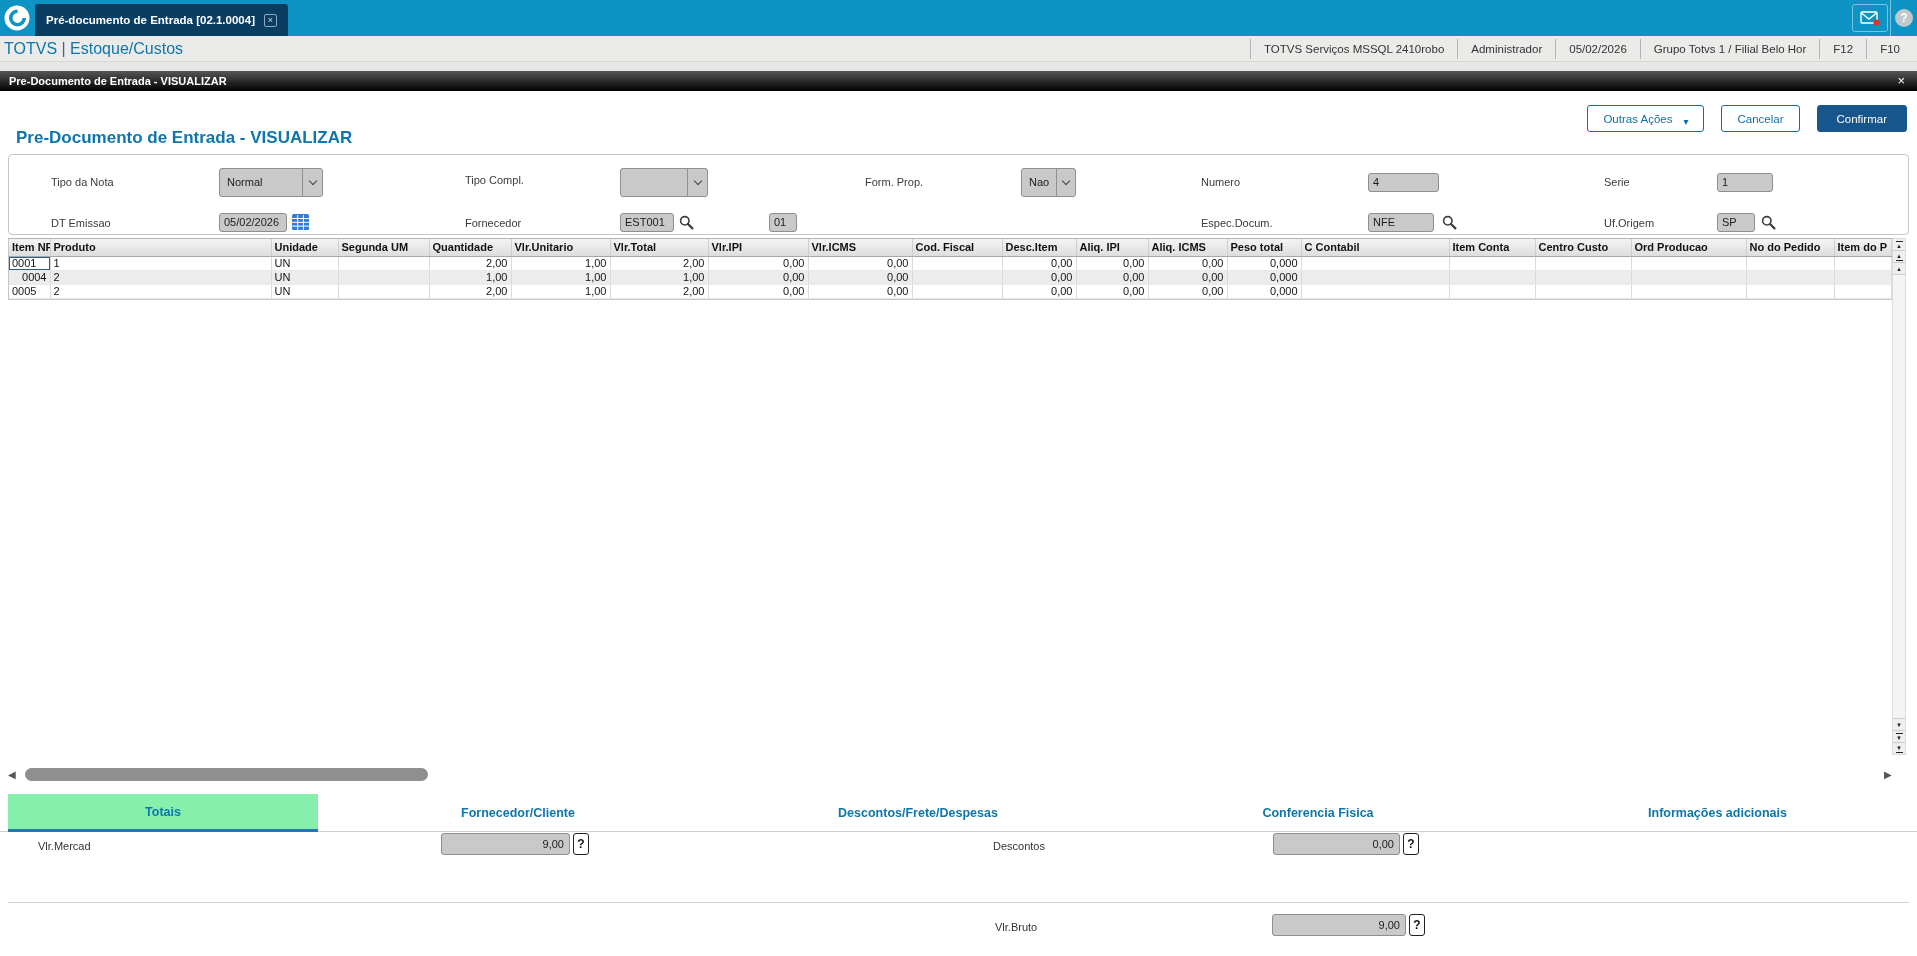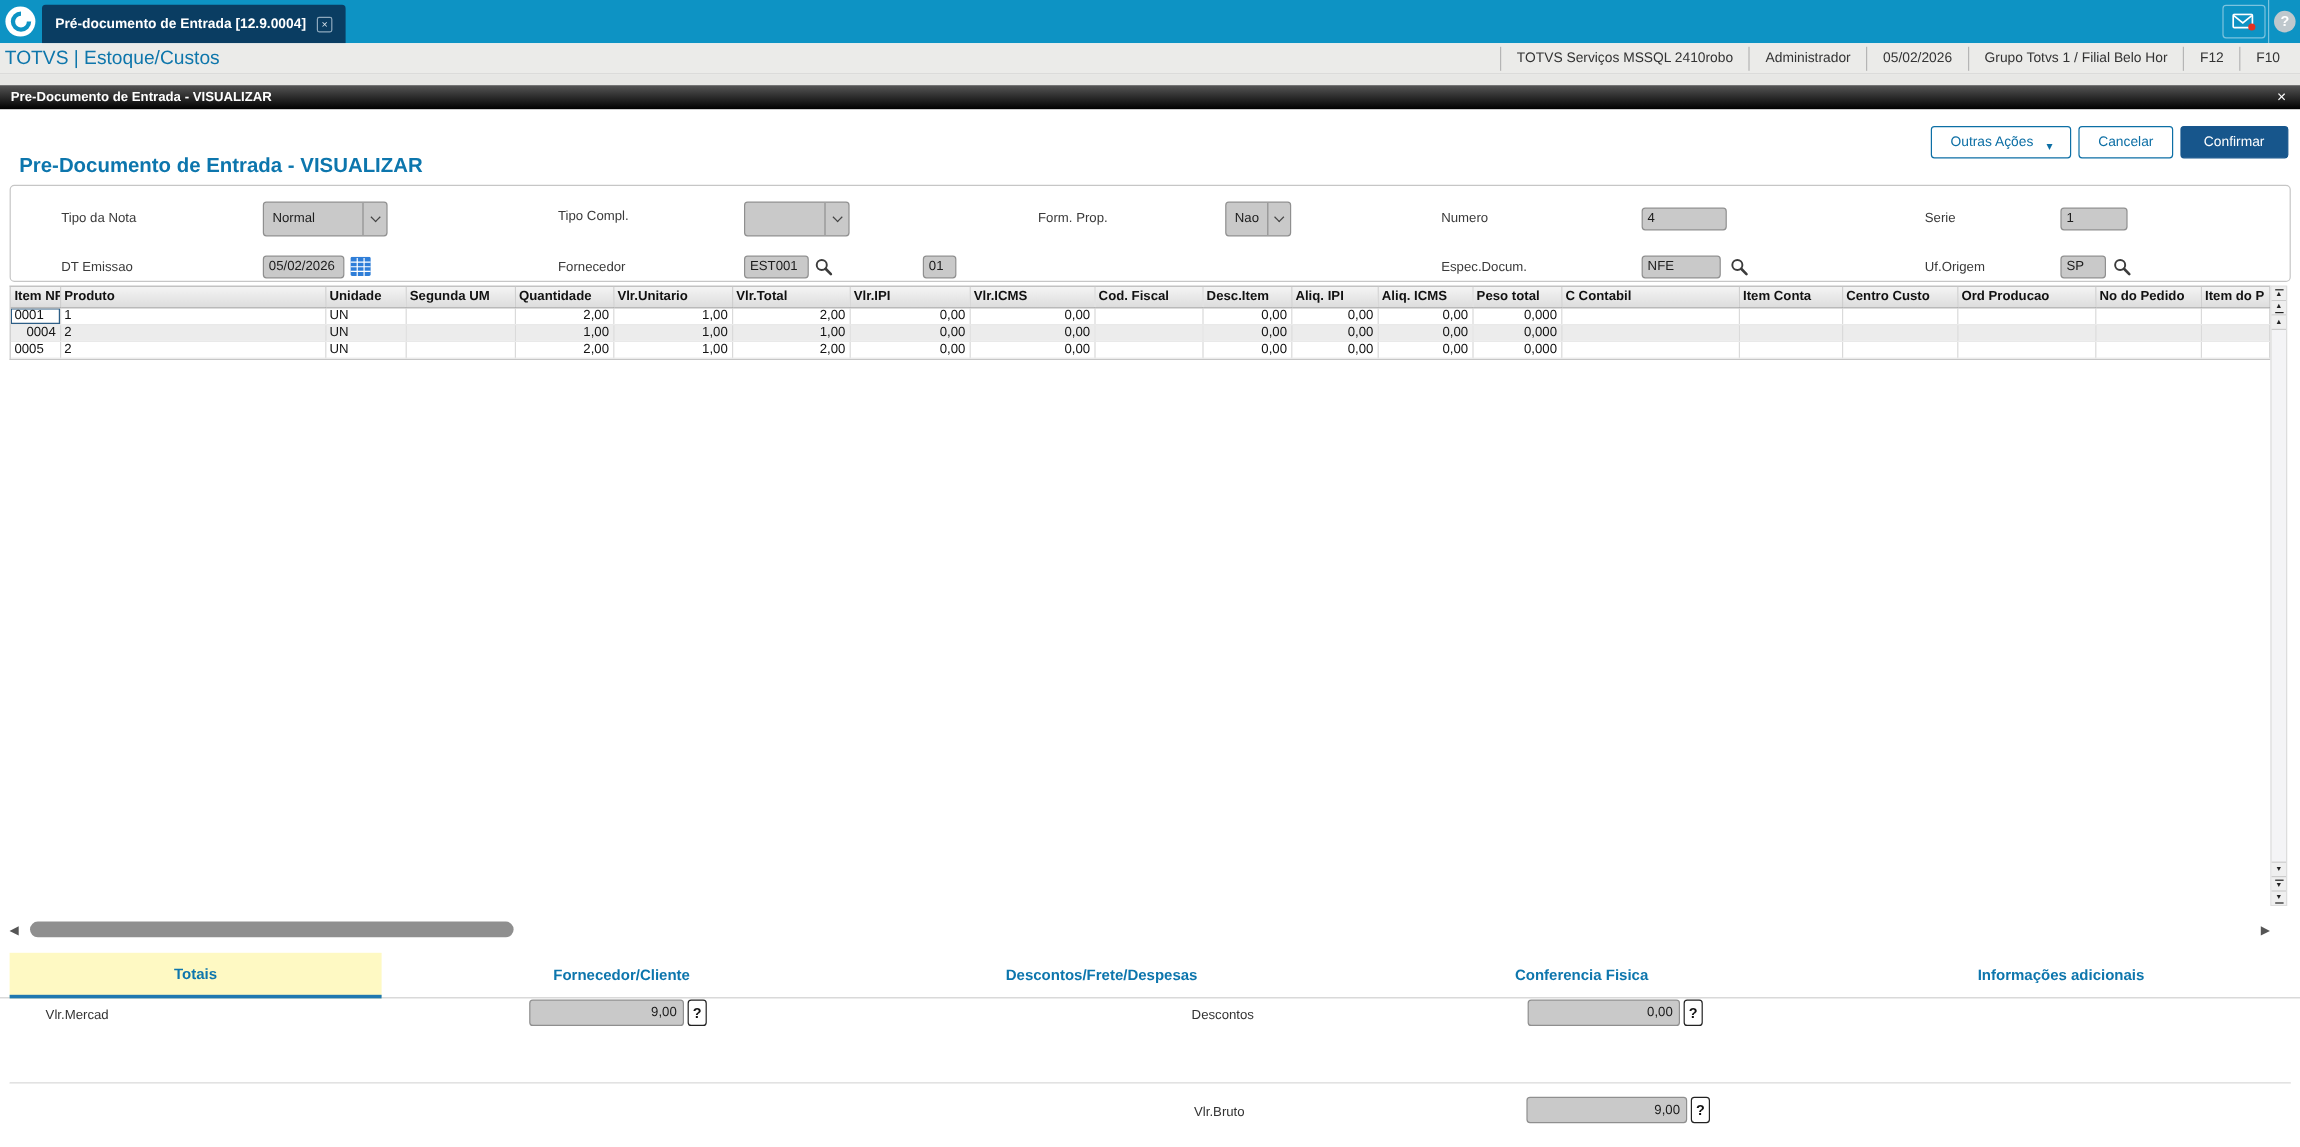--- a/index.html
+++ b/index.html
@@ -32,21 +32,21 @@
   .workspace-gap{position:absolute;left:0;top:62px;right:0;height:9px;background:#e7e7e5;}
 
   
   .winbar{position:absolute;left:0;top:71px;right:0;height:20px;
           background:linear-gradient(#565656,#000);color:#fff;display:flex;align-items:center;
           font-weight:bold;font-size:11px;padding:0 9px;}
   .winbar-close{position:absolute;right:12px;top:2px;font-size:13px;color:#fff;font-weight:normal;}
 
   
   .page-title{position:absolute;left:16px;top:117px;font-size:17px;color:#0d76ad;white-space:nowrap;}
-  .actions{position:absolute;top:105px;right:10px;display:flex;gap:6px;justify-content:center;}
+  .actions{position:absolute;top:105px;right:10px;display:flex;gap:17px;justify-content:center;}
   .btn{height:27px;border:1px solid #0d6fa5;border-radius:3px;background:#fff;color:#0d6fa5;
        font-size:11.5px;padding:0 15px;display:flex;align-items:center;font-family:inherit;}
   .btn .caret{font-size:10px;margin-left:11px;position:relative;top:3px;}
   .btn.primary{background:#17568c;border-color:#17568c;color:#fff;padding:0 19px;}
 
   
   .form-panel{position:absolute;left:8px;top:154px;width:1901px;height:81px;background:#fff;
               border:1px solid #c6c6c6;border-radius:4px;}
   .flabel{position:absolute;color:#3a3a3a;font-size:11px;white-space:nowrap;}
   .fld{position:absolute;height:19px;background:#c9c9c9;border:1px solid #8f8f8f;border-radius:3px;
@@ -83,21 +83,21 @@
   
   .hscroll{position:absolute;left:0;top:764px;right:0;height:22px;}
   .hs-left{position:absolute;left:8px;top:5px;font-size:10px;color:#555;}
   .hs-right{position:absolute;left:1884px;top:5px;font-size:10px;color:#555;}
   .hs-thumb{position:absolute;left:25px;top:4px;width:403px;height:13px;background:#8f8f8f;border-radius:7px;}
 
   
   .tabs{position:absolute;left:0;top:794px;right:0;height:38px;border-bottom:1px solid #d0d0d0;}
   .tab{position:absolute;top:0;height:38px;display:flex;align-items:center;justify-content:center;
        color:#0d76ad;font-weight:bold;font-size:12.5px;white-space:nowrap;}
-  .tab.active{background:#fef9c3;border-bottom:3px solid #1f78b0;}
+  .tab.active{background:#86efac;border-bottom:3px solid #1f78b0;}
 
   
   .tlabel{position:absolute;color:#333;font-size:11px;white-space:nowrap;}
   .tfld{position:absolute;height:22px;background:#c9c9c9;border:1px solid #8f8f8f;border-radius:3px;
         font-size:11px;line-height:20px;padding:0 5px;color:#1c1c1c;text-align:right;}
   .qbtn{position:absolute;width:16px;height:22px;background:#fff;border:1px solid #222;border-radius:3px;
         font-size:12px;font-weight:bold;text-align:center;line-height:20px;color:#111;}
   .divider{position:absolute;left:8px;right:8px;top:902px;height:2px;border-top:1px solid #cfcfcf;
            border-bottom:1px solid #fff;}
 </style>
@@ -107,21 +107,21 @@
 <div class="screen">
 
   <header class="topbar">
     <div class="logo">
       <svg width="26" height="26" viewBox="0 0 26 26">
         <circle cx="13" cy="13" r="12.5" fill="#ffffff"></circle>
         <path d="M13.5 4.5 a 8.5 8.5 0 1 0 8.5 8.5 l -3.6 0 a 4.9 4.9 0 1 1 -4.9 -4.9 z" fill="#0d93c4"></path>
       </svg>
     </div>
     <div class="mdi-tab">
-      <span>Pré-documento de Entrada [12.9.0004]</span>
+      <span>Pré-documento de Entrada [02.1.0004]</span>
       <span class="tab-close">×</span>
     </div>
     <div class="mail-btn">
       <svg width="20" height="15" viewBox="0 0 20 15">
         <rect x="1" y="1" width="16" height="11" rx="1" fill="none" stroke="#ffffff" stroke-width="1.4"></rect>
         <path d="M1.5 2 L9 8 L16.5 2" fill="none" stroke="#ffffff" stroke-width="1.4"></path>
         <circle cx="16.5" cy="11.5" r="3" fill="#e23222"></circle>
       </svg>
     </div>
     <div class="topbar-sep"></div>

